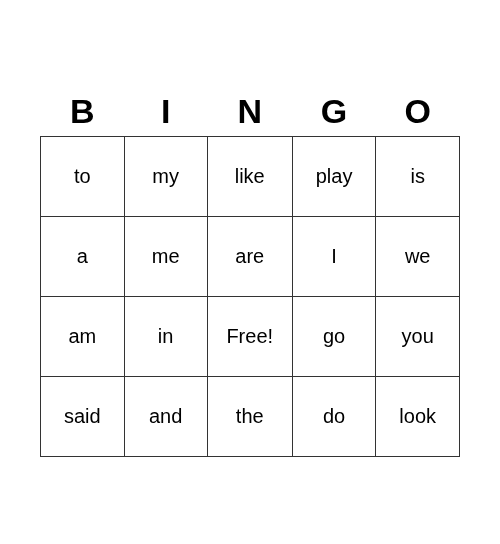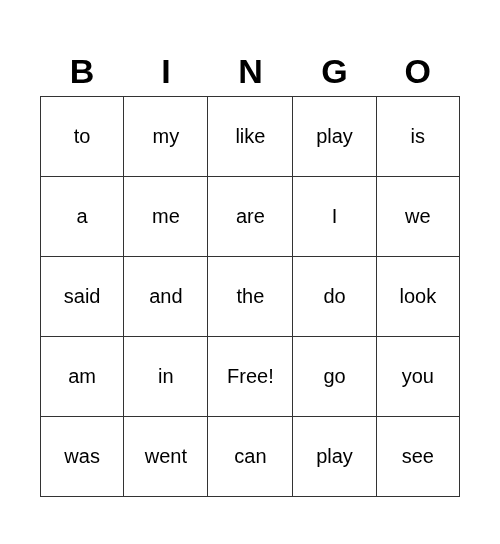--- a/index.html
+++ b/index.html
@@ -70,35 +70,28 @@
           <td>is</td>
         </tr>
         <tr>
           <td>a</td>
           <td>me</td>
           <td>are</td>
           <td>I</td>
           <td>we</td>
         </tr>
         <tr>
-          <td>said</td>
-          <td>and</td>
-          <td>the</td>
-          <td>do</td>
-          <td>look</td>
-        </tr>
-        <tr>
           <td>am</td>
           <td>in</td>
           <td>Free!</td>
           <td>go</td>
           <td>you</td>
         </tr>
         <tr>
-          <td>was</td>
-          <td>went</td>
-          <td>can</td>
-          <td>play</td>
-          <td>see</td>
+          <td>said</td>
+          <td>and</td>
+          <td>the</td>
+          <td>do</td>
+          <td>look</td>
         </tr>
       </tbody>
   </table>
 </div>
 
 </body></html>

